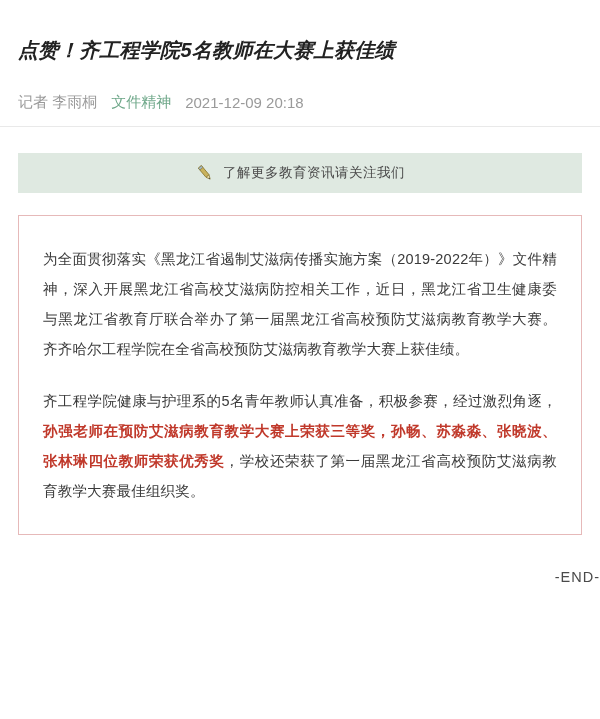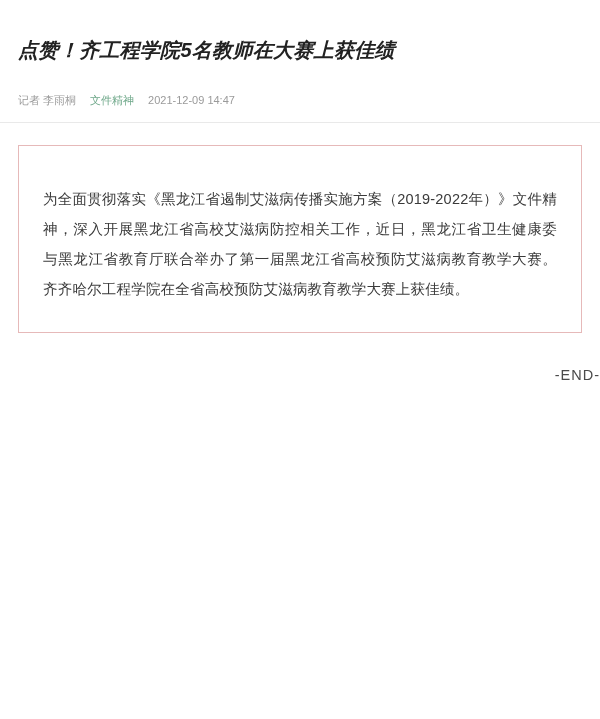--- a/index.html
+++ b/index.html
@@ -26,21 +26,21 @@
     color: #222222;
     line-height: 30px;
     padding: 22px 18px 0 18px;
     letter-spacing: 0.3px;
     font-style: italic;
   }
   .meta-row {
     display: flex;
     align-items: center;
     padding: 14px 18px 0 18px;
-    font-size: 11px;
+    font-size: 15px;
     color: #9a9a9a;
   }
   .meta-author {
     color: #9a9a9a;
     margin-right: 14px;
   }
   .meta-source {
     color: #6fa88a;
     margin-right: 14px;
   }
@@ -70,21 +70,21 @@
   .pencil-icon {
     display: inline-block;
     width: 20px;
     height: 20px;
     position: relative;
     transform: rotate(0deg);
   }
   .content-box {
     margin: 22px 18px 0 18px;
     border: 1px solid #e6b9b9;
-    padding: 38px 24px 28px 24px;
+    padding: 28px 24px 28px 24px;
     box-sizing: border-box;
   }
   .para {
     font-size: 14.5px;
     line-height: 30px;
     color: #3a3a3a;
     text-align: justify;
     margin: 0 0 22px 0;
     letter-spacing: 0.2px;
   }
@@ -106,31 +106,47 @@
 </head>
 <body>
 
 <div class="page">
 
   <h1 class="article-title">点赞！齐工程学院5名教师在大赛上获佳绩</h1>
 
   <div class="meta-row">
     <span class="meta-author">记者 李雨桐</span>
     <span class="meta-source">文件精神</span>
-    <span class="meta-time">2021-12-09 14:47</span>
+    <span class="meta-time">2021-12-09 20:18</span>
   </div>
 
   <div class="divider"></div>
 
+  <div class="banner">
+    <span class="pencil-icon">
+      <svg width="20" height="20" viewBox="0 0 20 20" aria-hidden="true">
+        <g transform="rotate(-40 10 10)">
+          <rect x="8" y="2" width="4" height="12" fill="#c9b25c" stroke="#8a7830" stroke-width="0.8"></rect>
+          <rect x="8" y="2" width="4" height="2.4" fill="#9fb6c9" stroke="#8a7830" stroke-width="0.6"></rect>
+          <polygon points="8,14 12,14 10,18" fill="#e8d9a8" stroke="#8a7830" stroke-width="0.7"></polygon>
+          <polygon points="9.3,16.6 10.7,16.6 10,18" fill="#444444"></polygon>
+        </g>
+      </svg>
+    </span>
+    <span class="banner-text">了解更多教育资讯请关注我们</span>
+  </div>
 
   <div class="content-box">
 
     <p class="para">
       <span>为全面贯彻落实《黑龙江省遏制艾滋病传播实施方案（2019-2022年）》文件精神，深入开展黑龙江省高校艾滋病防控相关工作，近日，黑龙江省卫生健康委与黑龙江省教育厅联合举办了第一届黑龙江省高校预防艾滋病教育教学大赛。齐齐哈尔工程学院在全省高校预防艾滋病教育教学大赛上获佳绩。</span>
     </p>
 
+    <p class="para">
+      <span>齐工程学院健康与护理系的5名青年教师认真准备，积极参赛，经过激烈角逐，</span><span class="hl">孙强老师在预防艾滋病教育教学大赛上荣获三等奖，孙畅、苏淼淼、张晓波、张林琳四位教师荣获优秀奖</span><span>，学校还荣获了第一届黑龙江省高校预防艾滋病教育教学大赛最佳组织奖。</span>
+    </p>
 
 
   </div>
 
   <div class="end-mark">-END-</div>
 
 </div>
 
 </body></html>

